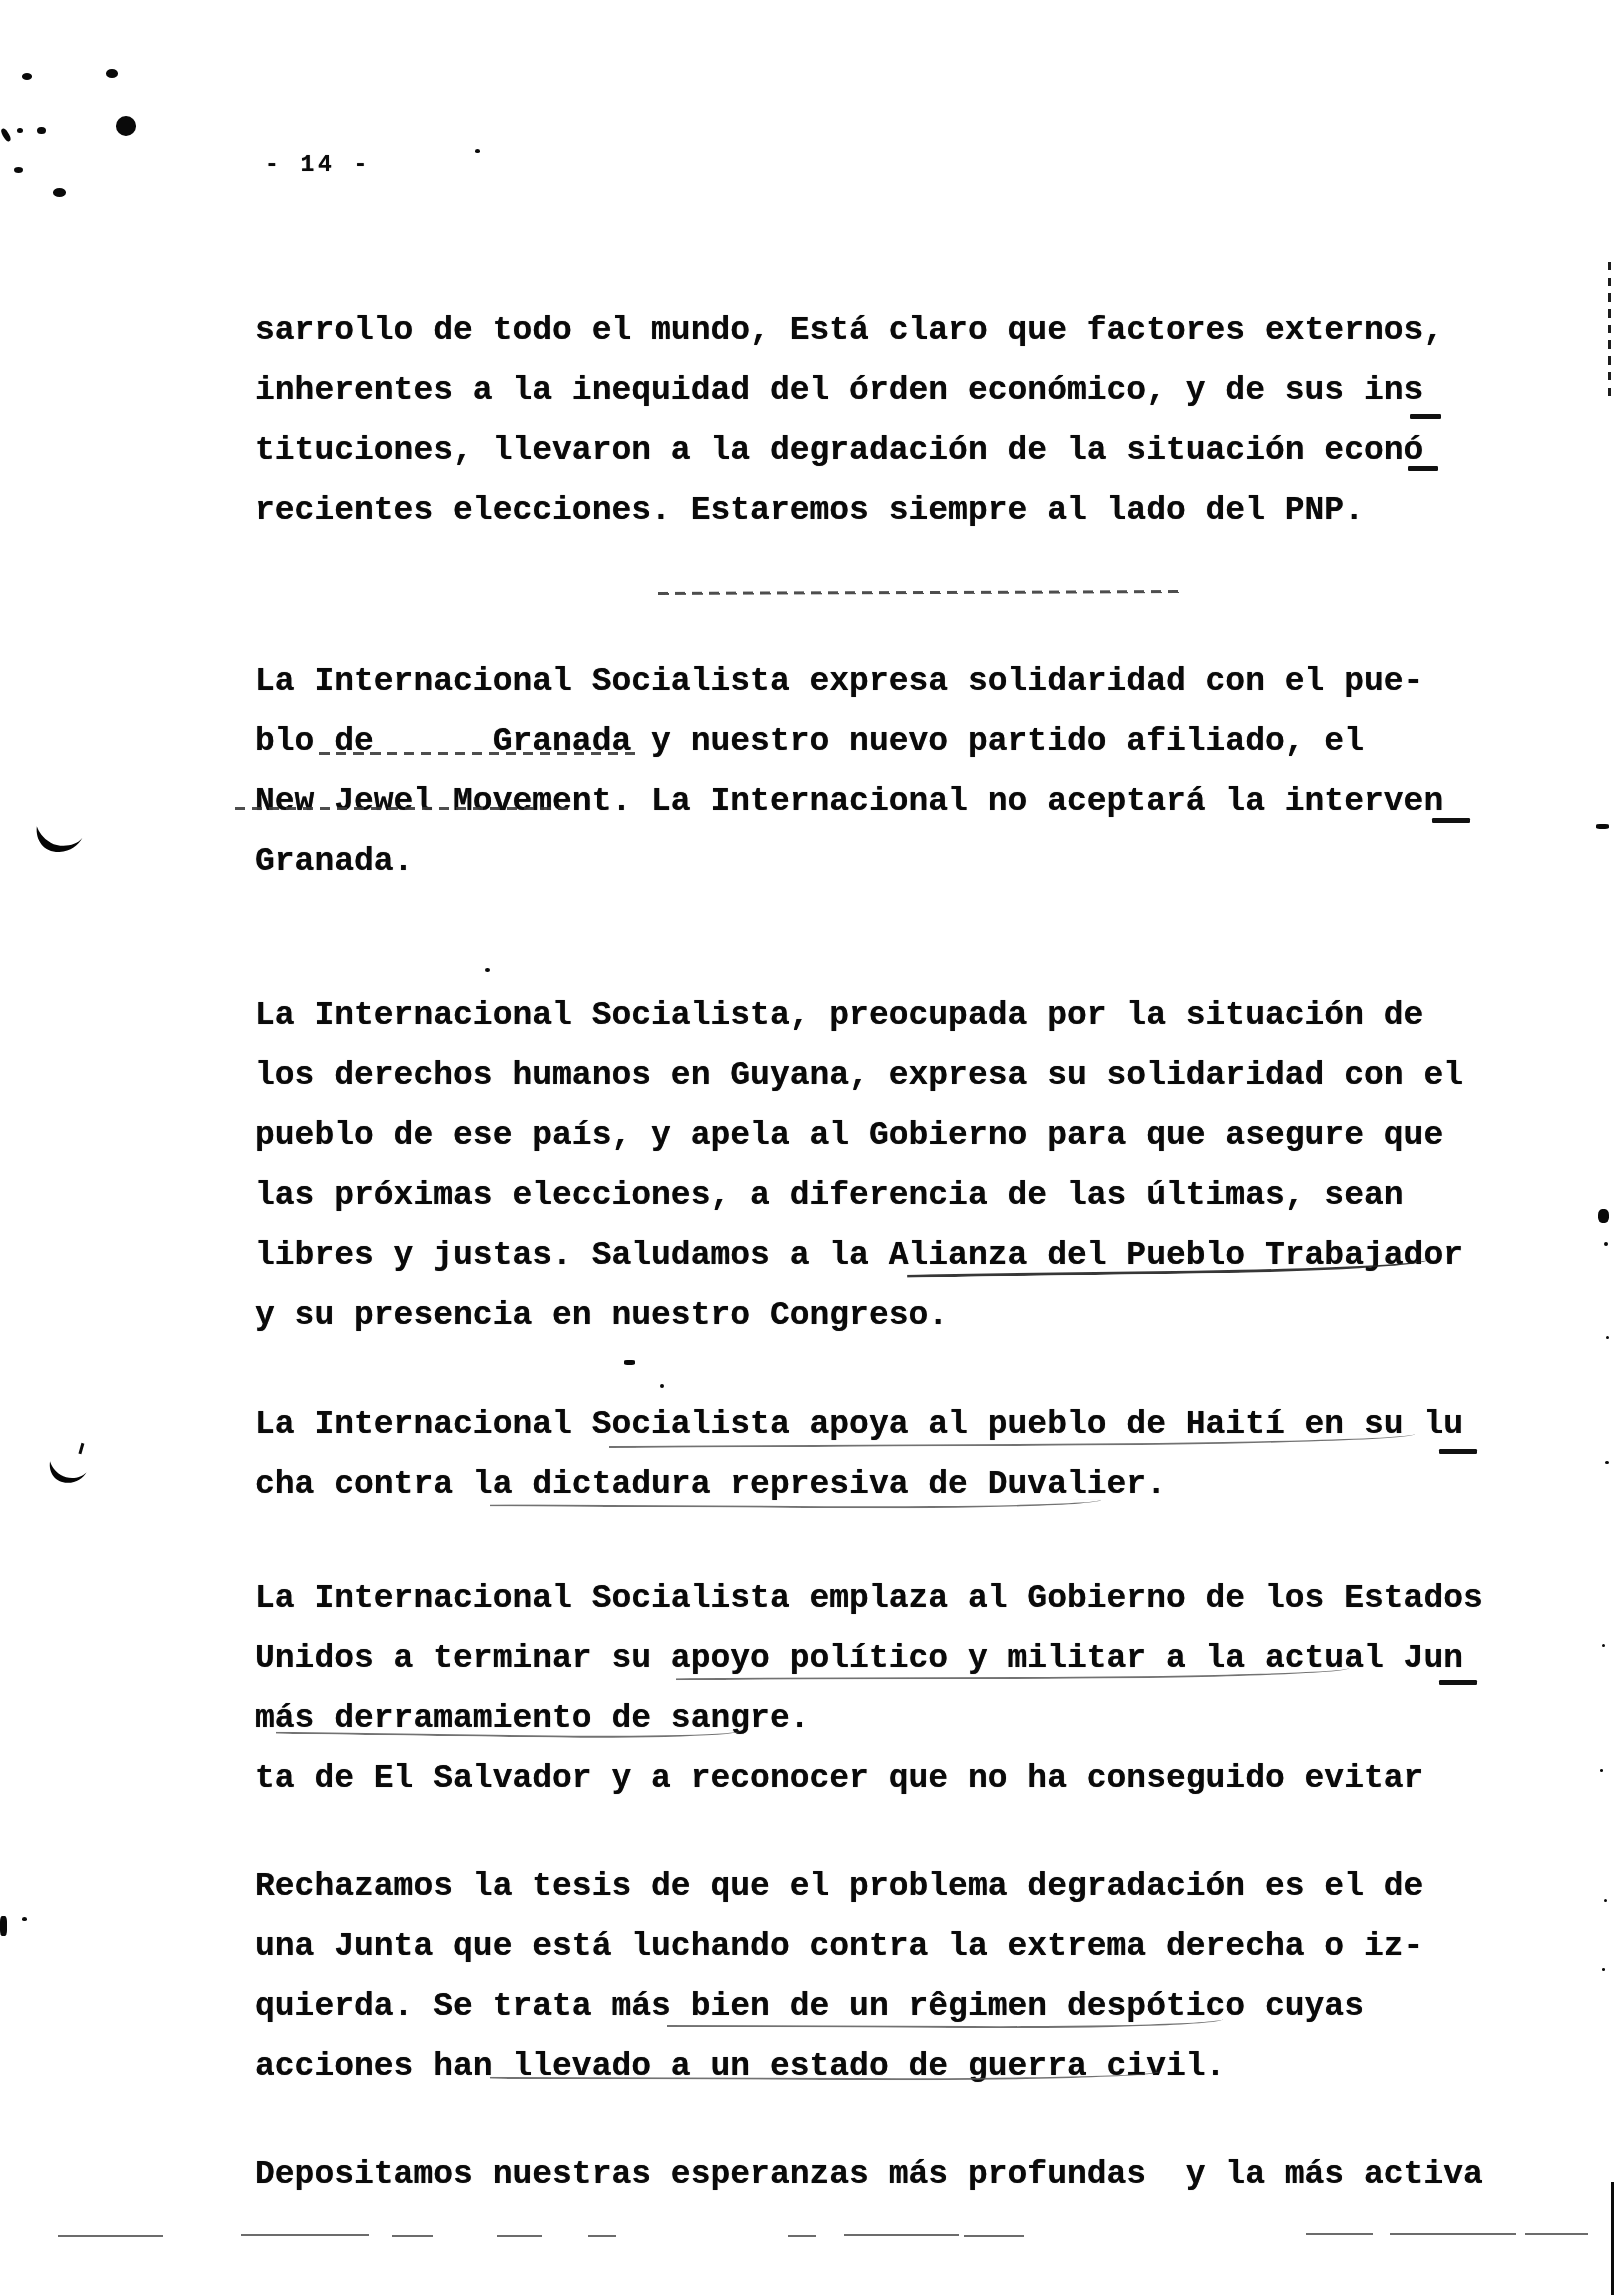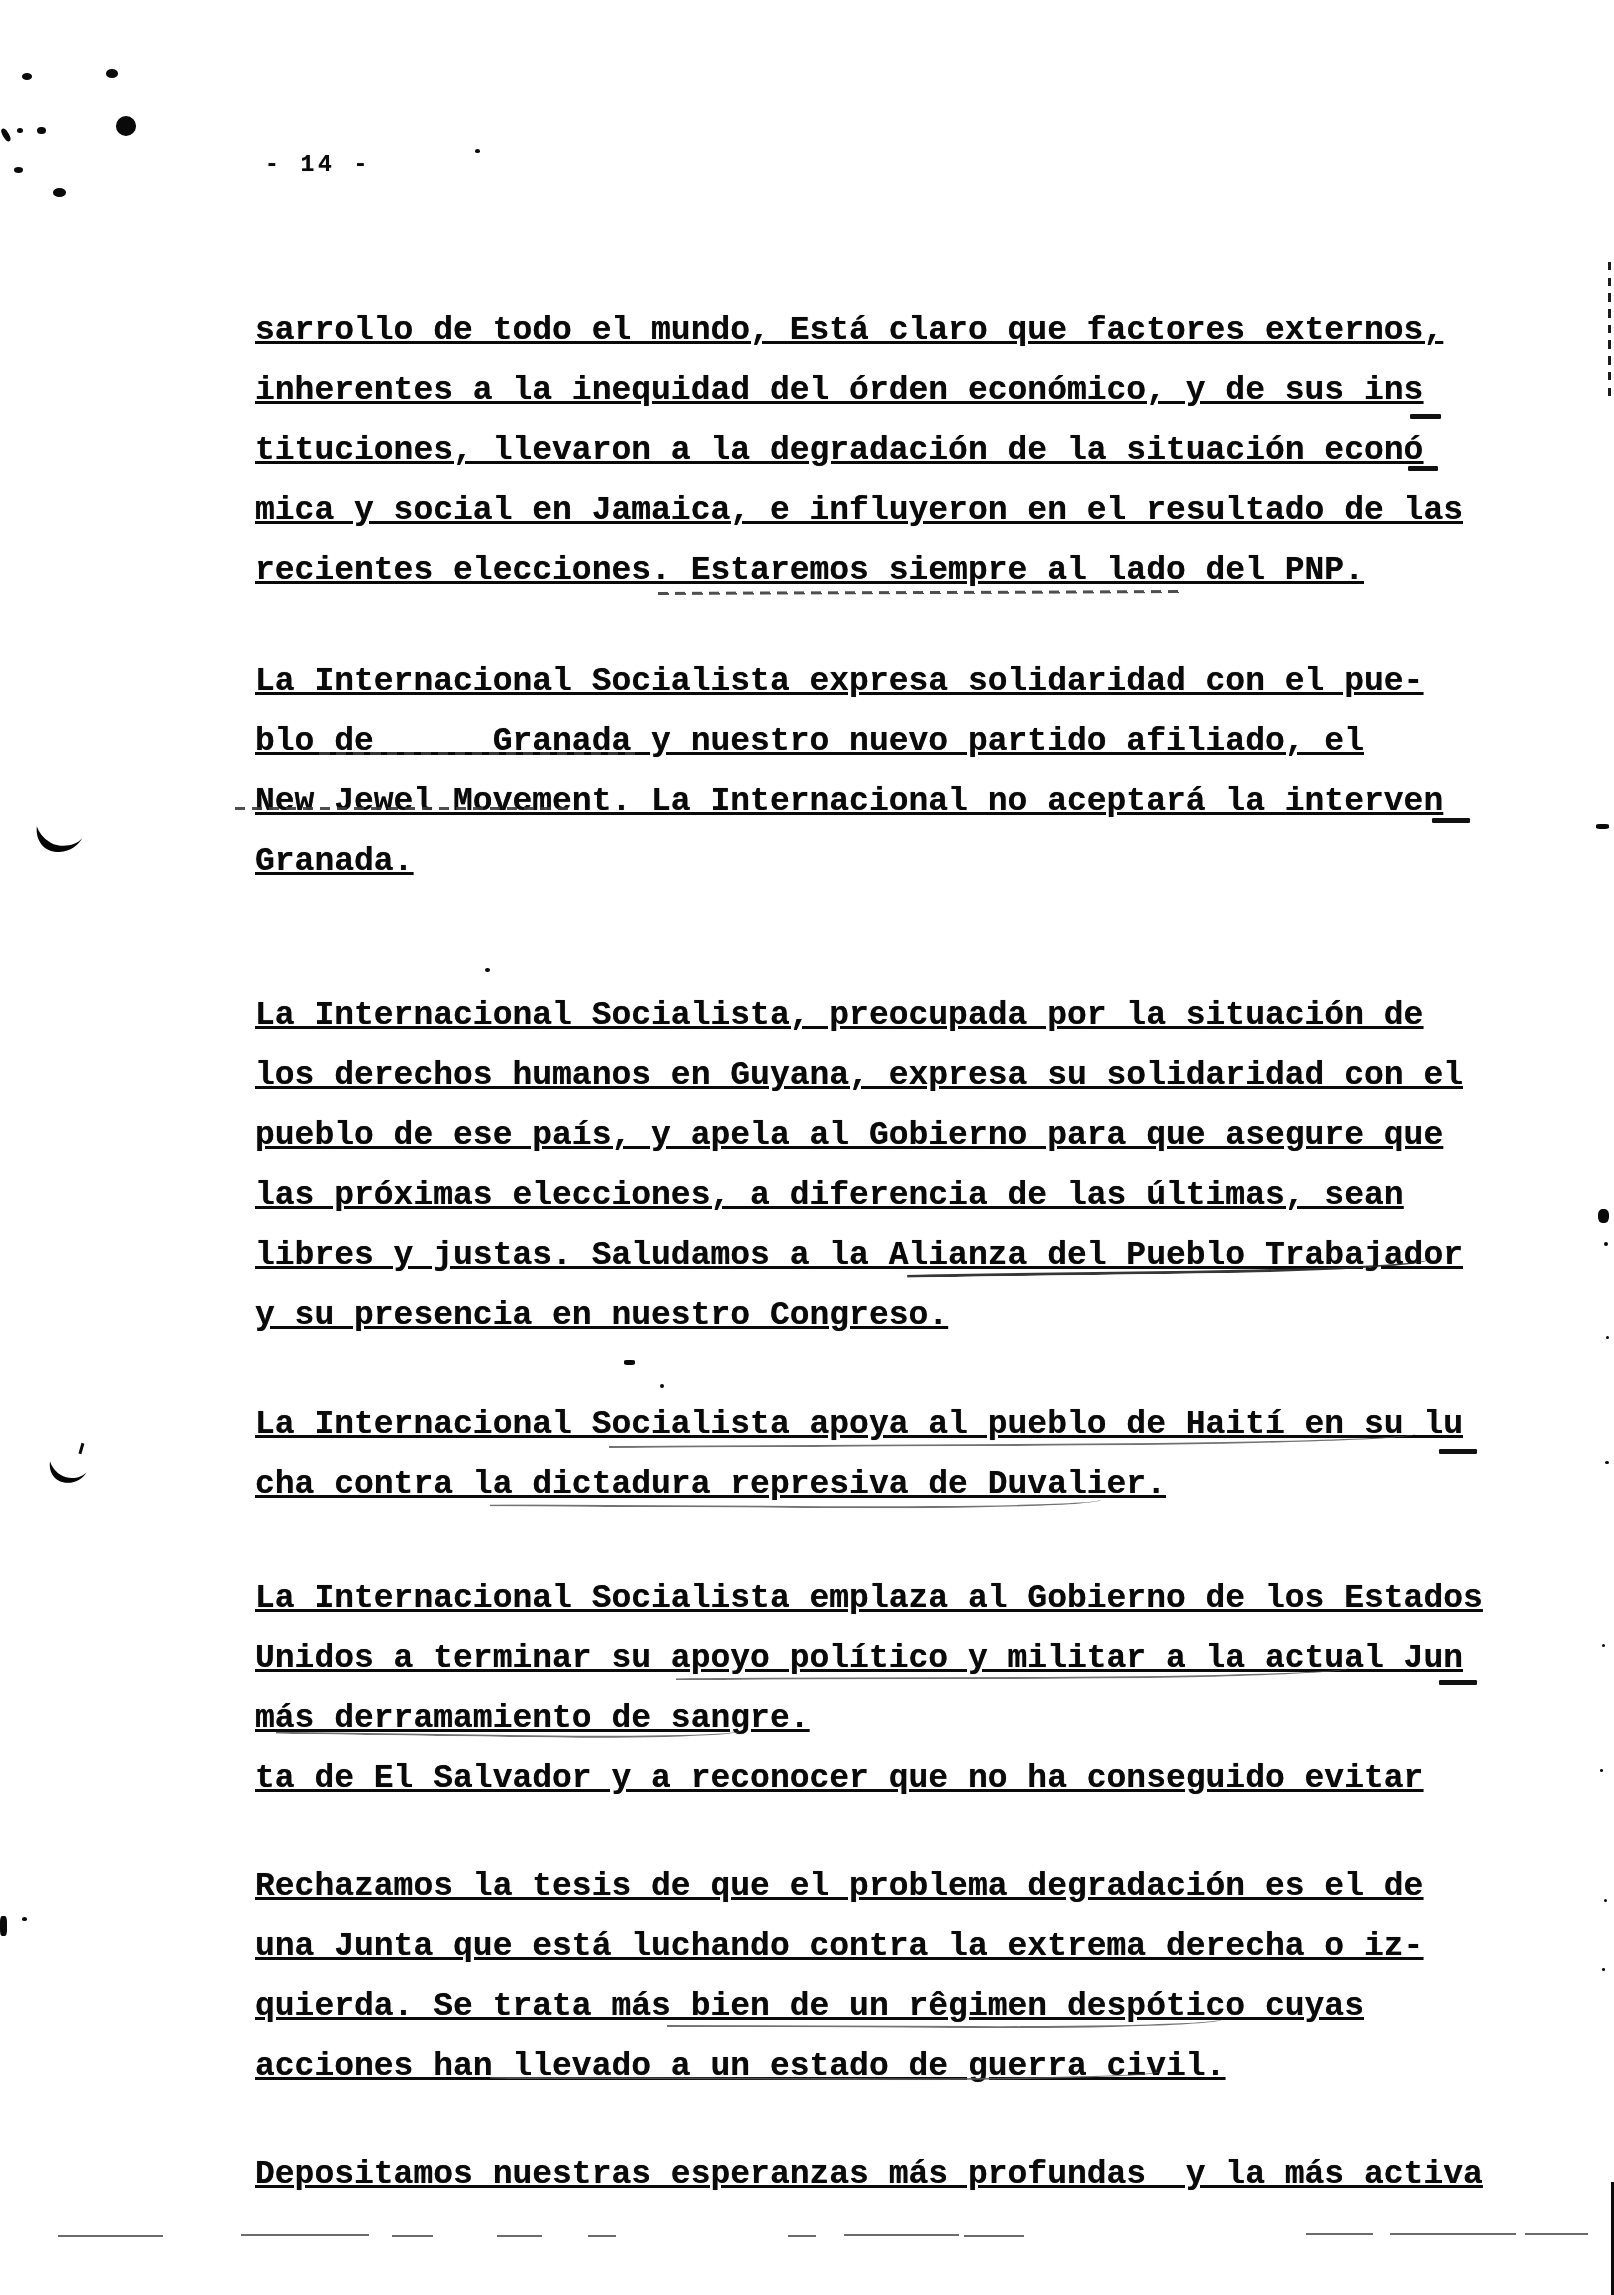--- a/index.html
+++ b/index.html
@@ -17,21 +17,20 @@
     font-size:23px;letter-spacing:3.9px;
     text-shadow:0 0 0.7px rgba(0,0,0,.75);
     white-space:pre;
   }
   .para{position:absolute;left:255px;}
   .tl{
     white-space:pre;
     font-size:33px;
     line-height:60px;
     text-shadow:0 0 0.7px rgba(0,0,0,.7);
-    text-decoration:underline;
   }
   .p1{top:301px}.p2{top:652px}.p3{top:986px}.p4{top:1395px}
   .p5{top:1569px}.p6{top:1857px}.p7{top:2145px}
 
   
   .m{position:absolute;}
   .ink{background:#0a0a0a;}
   .spk{background:#0a0a0a;border-radius:50%;}
   .uscore{background:#111;height:5.2px;border-radius:1.3px;}
   .hand{height:7.9px;border:0;border-bottom:2.6px solid #3c3c3c;border-radius:0 0 45%/ 0 0 100% 100%;opacity:.9;background:transparent;}
@@ -45,21 +44,20 @@
 <body>
 
 <div class="page">
 
   <div class="pageno">- 14 -</div>
 
   <div class="para p1">
     <div class="tl">sarrollo de todo el mundo, Está claro que factores externos,</div>
     <div class="tl">inherentes a la inequidad del órden económico, y de sus ins</div>
     <div class="tl">tituciones, llevaron a la degradación de la situación econó</div>
-    <div class="tl">mica y social en Jamaica, e influyeron en el resultado de las</div>
     <div class="tl">recientes elecciones. Estaremos siempre al lado del PNP.</div>
   </div>
 
   <div class="para p2">
     <div class="tl">La Internacional Socialista expresa solidaridad con el pue-</div>
     <div class="tl">blo de      Granada y nuestro nuevo partido afiliado, el</div>
     <div class="tl">New Jewel Movement. La Internacional no aceptará la interven</div>
     <div class="tl">Granada.</div>
   </div>
 

